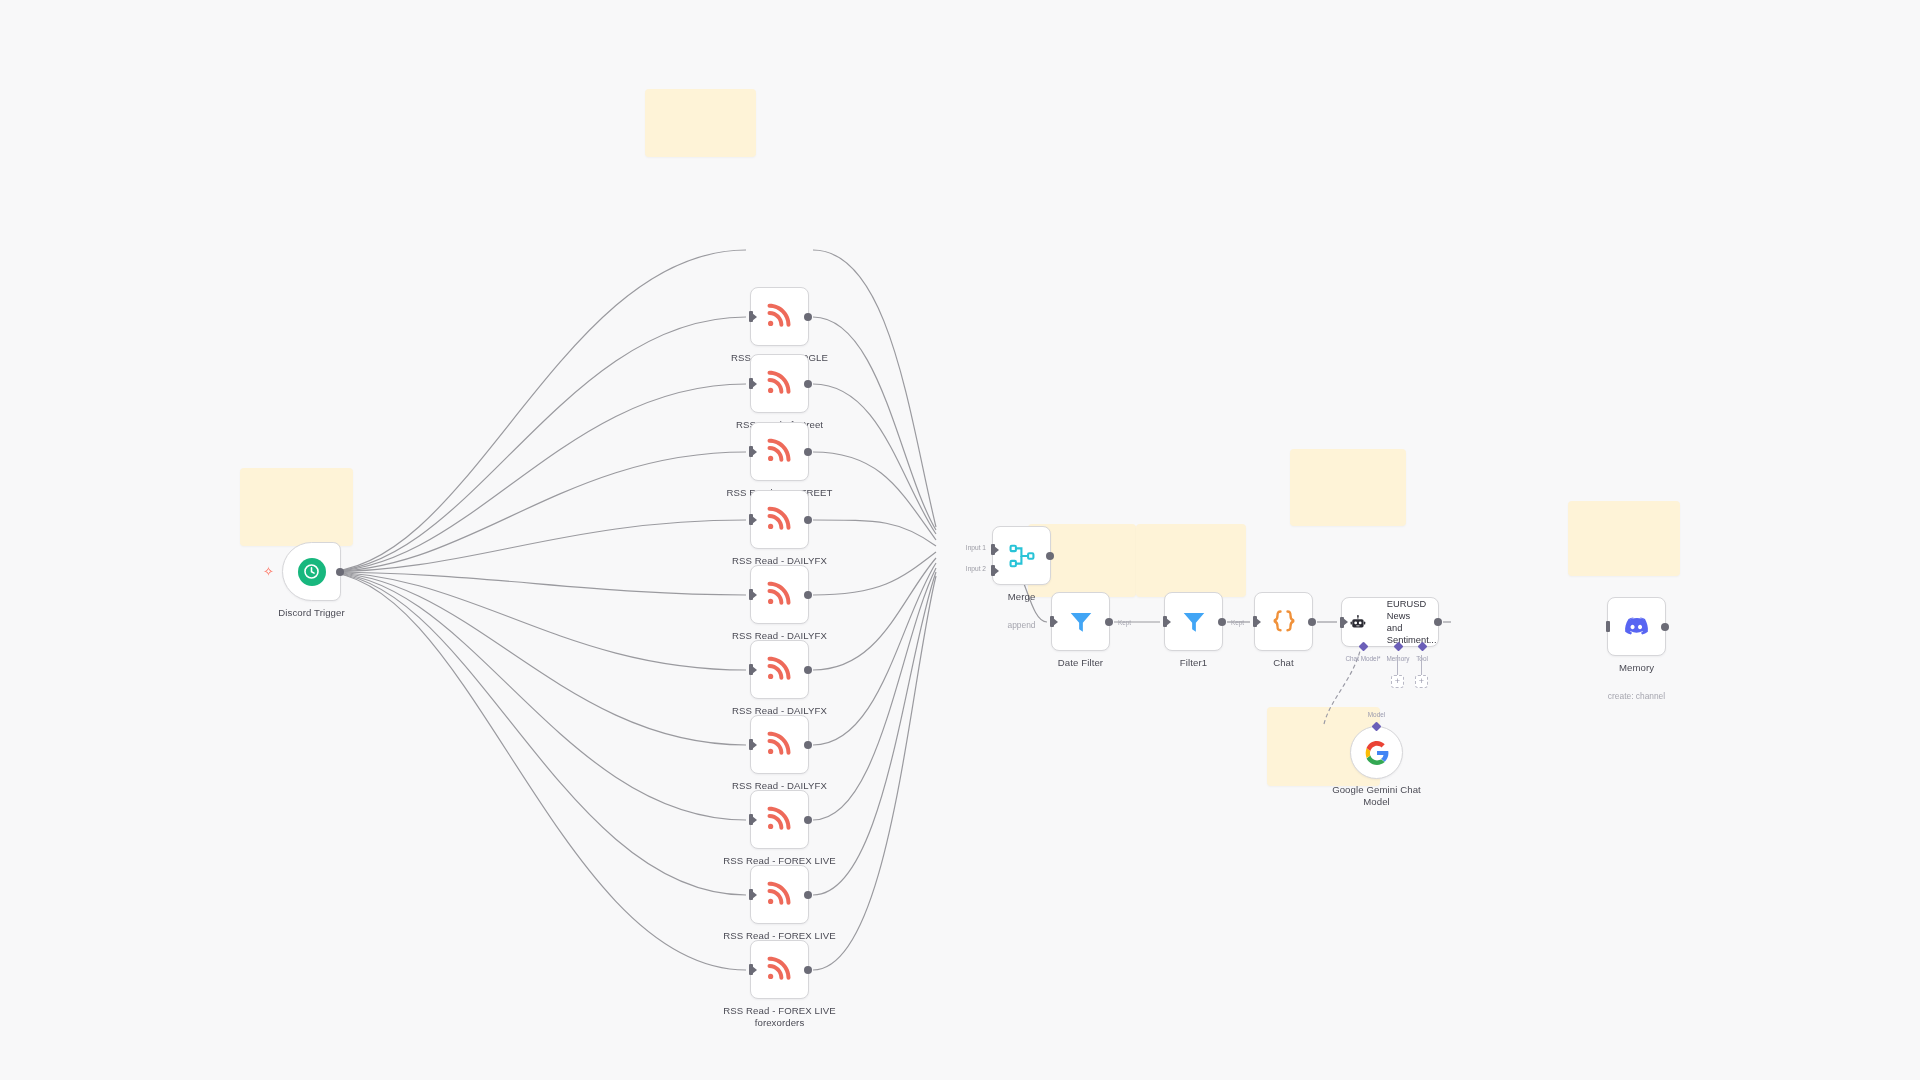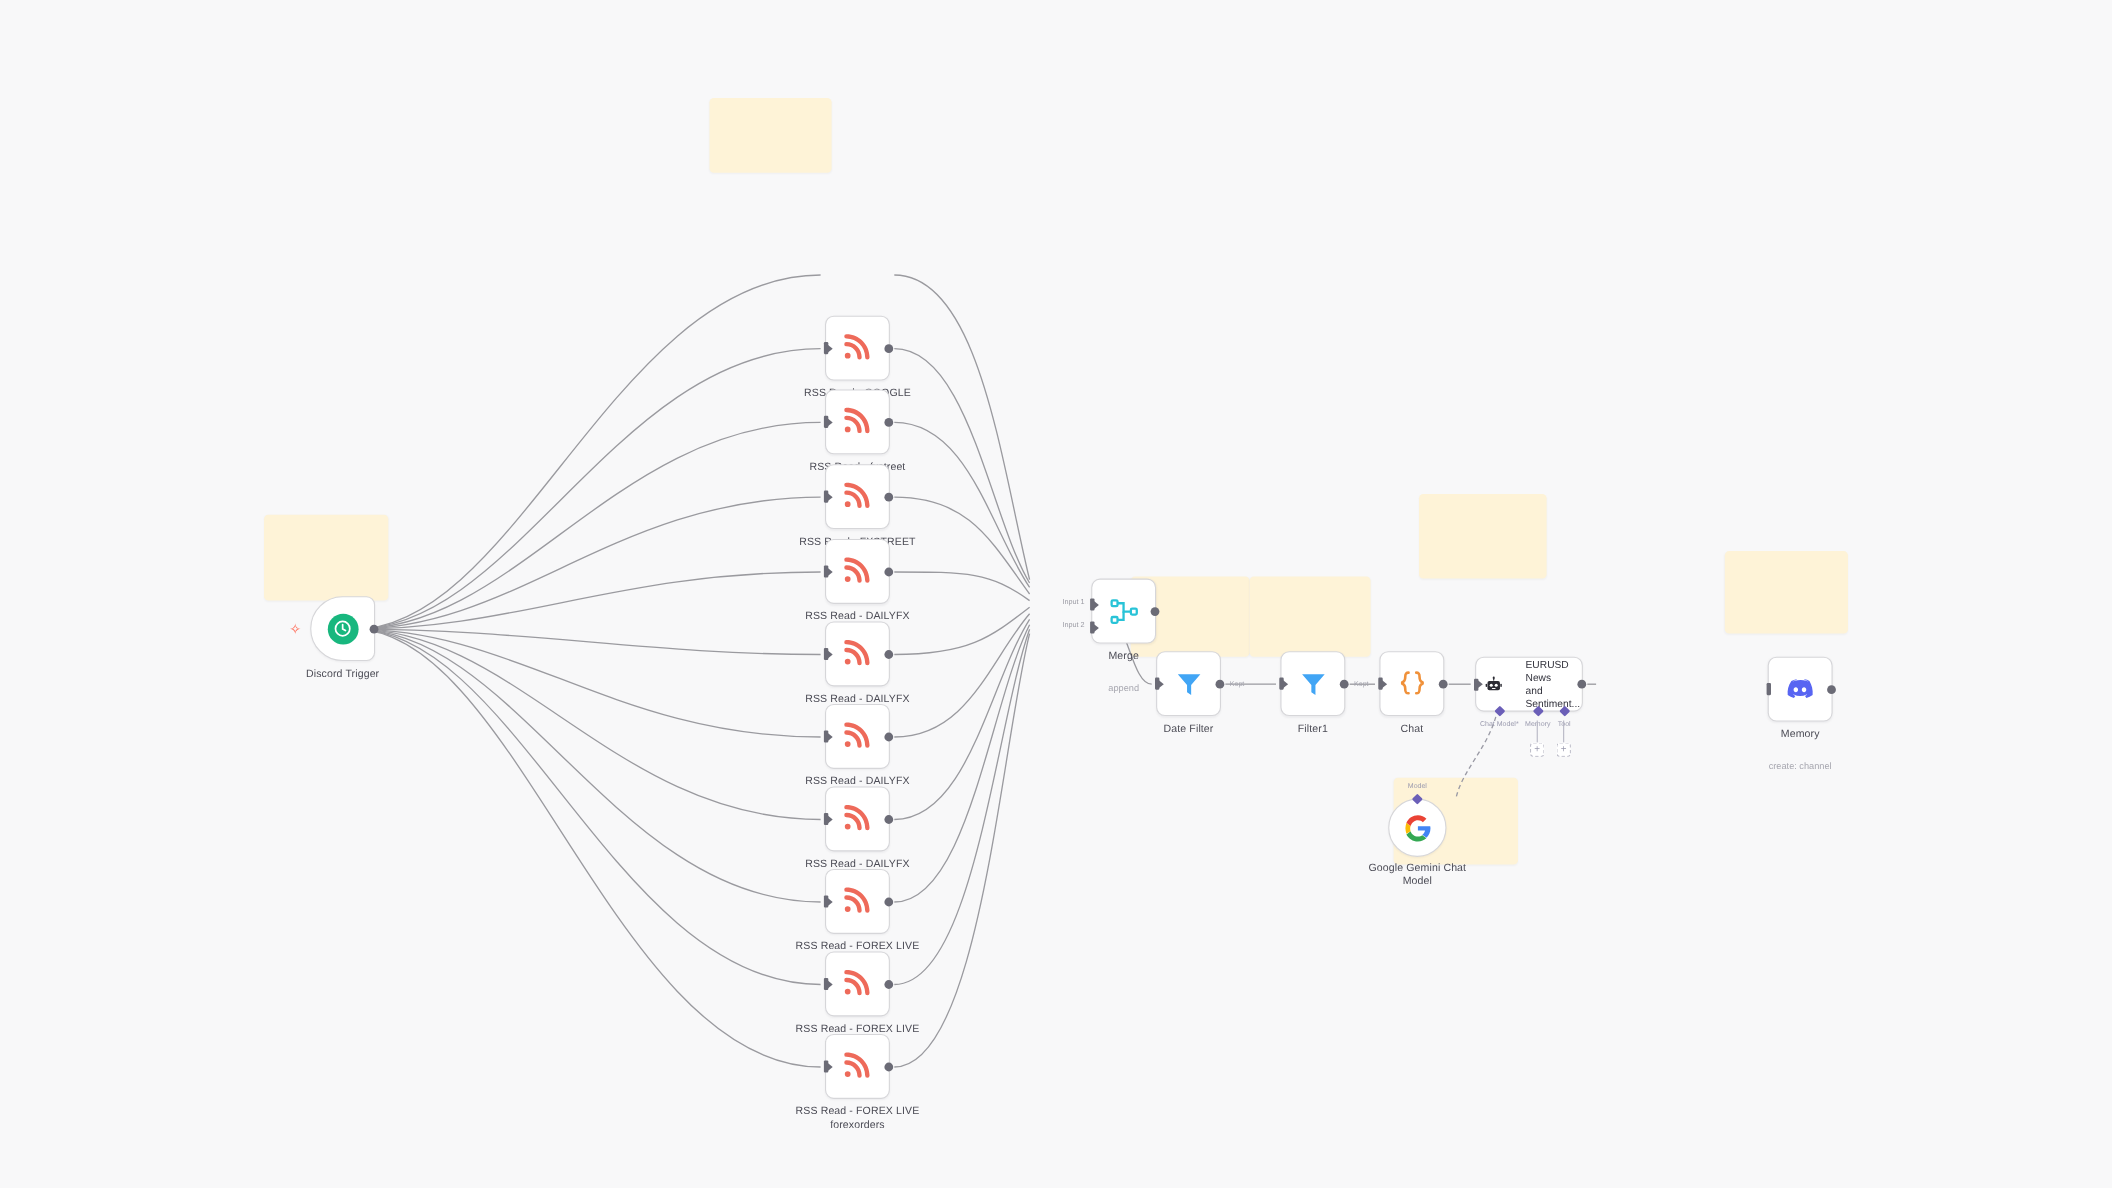--- a/index.html
+++ b/index.html
@@ -475,21 +475,21 @@
 
     <span class="subport" style="left:77px;bottom:-4px;"></span>
     <span class="sublbl" style="left:80px;bottom:-16px;">Tool</span>
   </div>
 
   <div class="stub" style="left:1397px;top:655px;height:20px;"></div>
   <div class="plusbtn" style="left:1391px;top:675px;">+</div>
   <div class="stub" style="left:1421px;top:655px;height:20px;"></div>
   <div class="plusbtn" style="left:1415px;top:675px;">+</div>
 
-  <div class="node round" style="left:1262px;top:726px;">
+  <div class="node round" style="left:1350px;top:726px;">
     <svg width="26" height="26" viewBox="0 0 48 48">
       <path fill="#4285F4" d="M45.1 24.5c0-1.6-.1-2.8-.4-4.1H24v7.4h11.9c-.2 2-1.5 5-4.4 7l6.7 5.2c4-3.7 6.9-9.1 6.9-15.5z"></path>
       <path fill="#34A853" d="M24 46c5.8 0 10.6-1.9 14.2-5.2l-6.7-5.2c-1.8 1.3-4.3 2.2-7.5 2.2-5.7 0-10.6-3.8-12.3-9l-7 5.4C8.2 41.2 15.5 46 24 46z"></path>
       <path fill="#FBBC05" d="M11.7 28.8c-.5-1.3-.7-2.8-.7-4.3s.3-3 .7-4.3l-7-5.4C3.9 17.6 3 20.7 3 24s.9 6.4 1.7 9.2l7-4.4z"></path>
       <path fill="#EA4335" d="M24 10.5c4 0 6.8 1.7 8.3 3.2l6-5.8C34.5 4.4 29.8 2 24 2 15.5 2 8.2 6.8 4.7 14.8l7 5.4c1.7-5.2 6.6-9.7 12.3-9.7z"></path>
     </svg>
     <span class="subport" style="left:50%;top:-4px;margin-left:-3.5px;"></span>
     <span class="sublbl" style="left:50%;top:-16px;">Model</span>
     <span class="nlabel" style="margin-top:6px;width:100px;">Google Gemini Chat
 Model</span>

